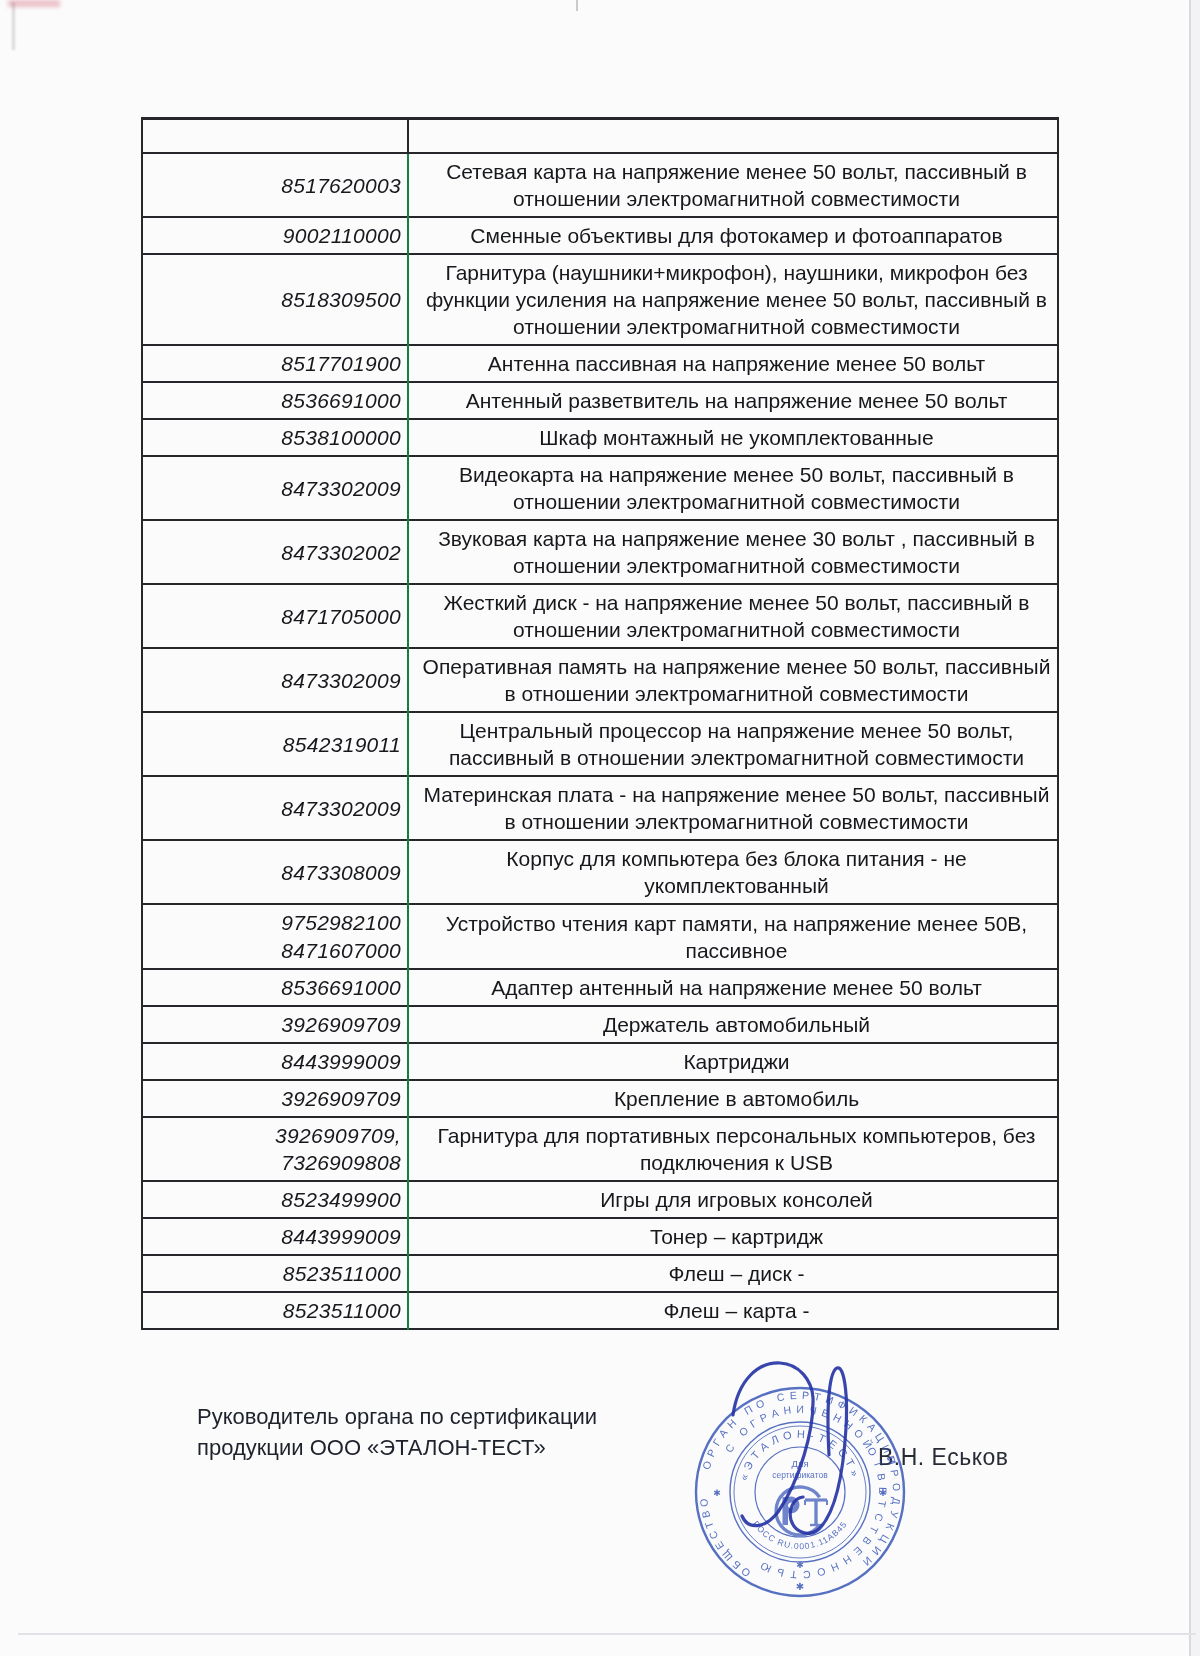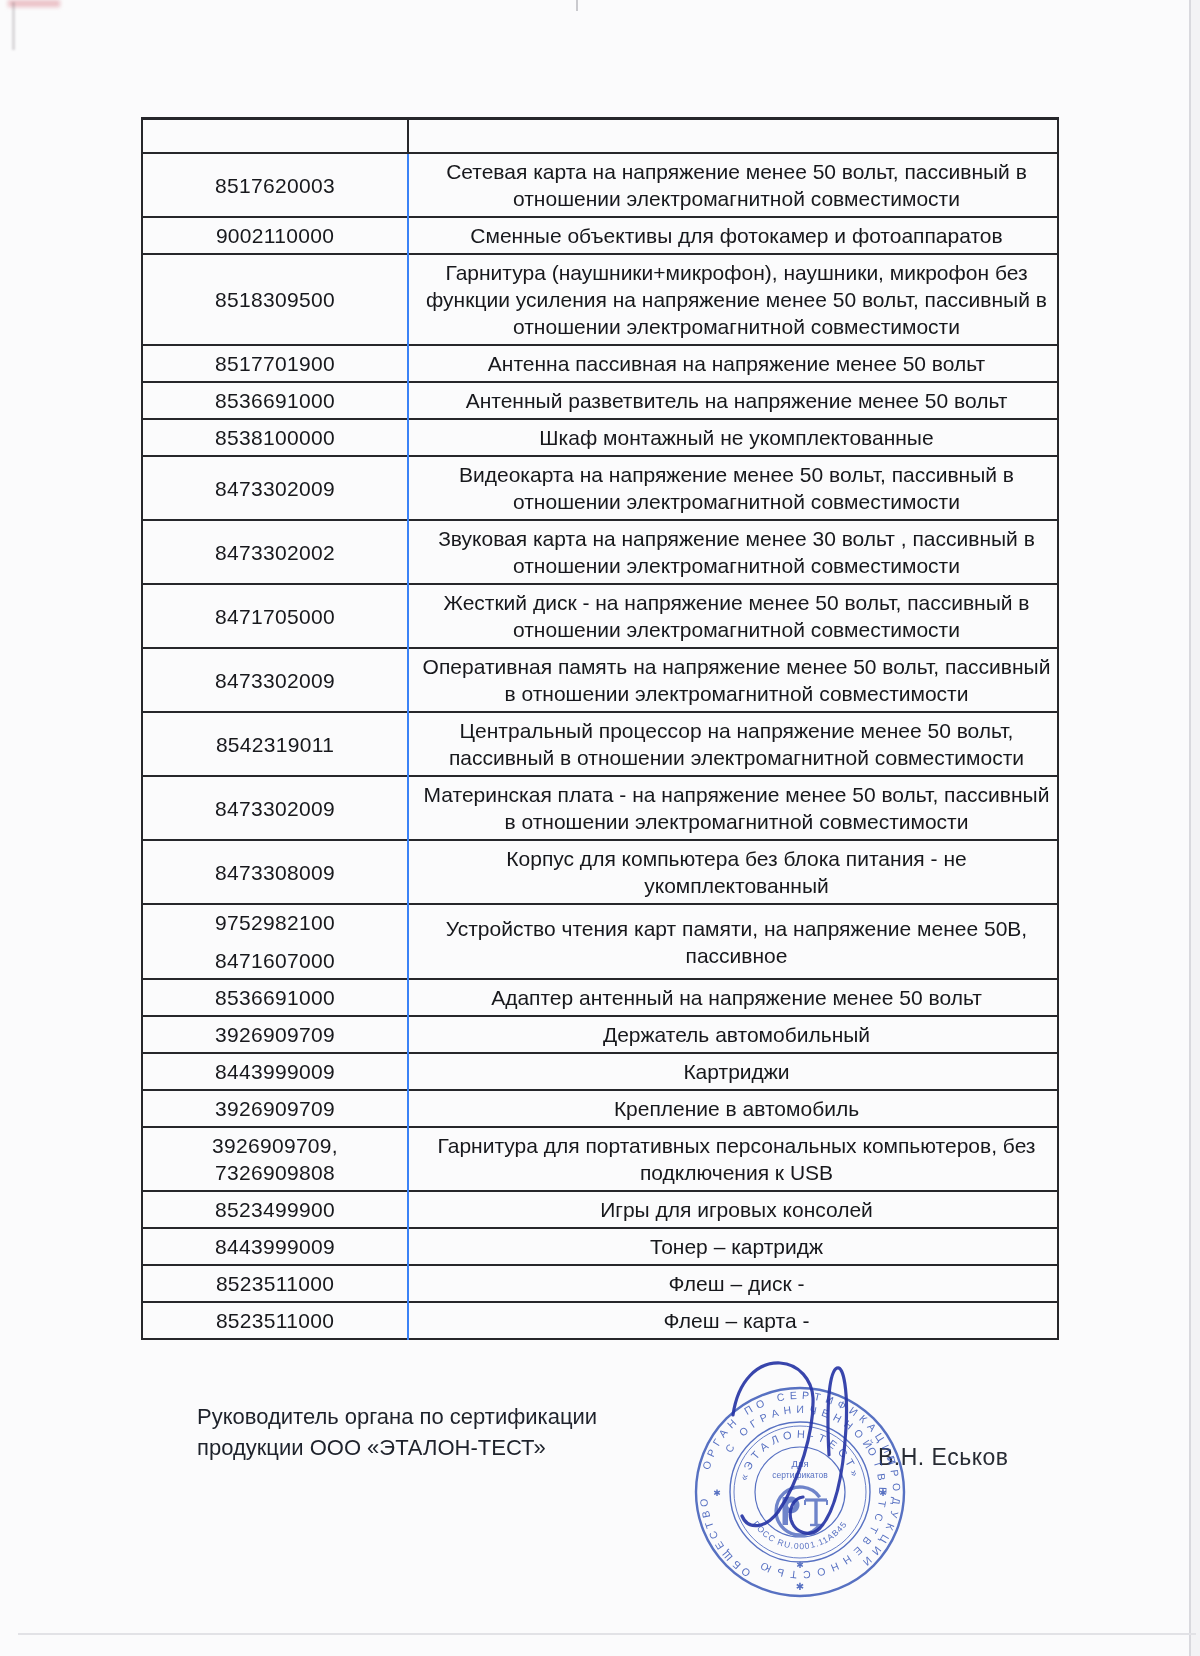--- a/index.html
+++ b/index.html
@@ -26,25 +26,26 @@
   }
   col.col-code{width:266px;}
   col.col-desc{width:650px;}
   .codes-table tr{border-bottom:2px solid #26272b;}
   .codes-table th{height:30px;border-right:2px solid #26272b;}
   .codes-table td{
     font-size:21px;line-height:27px;vertical-align:middle;
     padding:4px 6px;color:#17181c;text-align:center;
   }
   td.cell-code{
-    text-align:center;border-right:2px solid #3b82f6;
+    text-align:right;border-right:2px solid #15803d;
     letter-spacing:.3px;
+    font-style:italic;
   }
   td.cell-desc{padding-left:13px;padding-right:6px;}
-  tr.codes-spaced .code-line + .code-line{margin-top:11px;}
+  tr.codes-spaced .code-line + .code-line{margin-top:1px;}
 
   
   .sig-block{
     position:absolute;left:157px;top:1401px;
     font-size:22px;line-height:31px;color:#1e222b;margin-left:40px;
   }
   .signer-name{
     position:absolute;left:878px;top:1424px;
     font-size:23px;color:#272b33;letter-spacing:.5px;z-index:2;margin-top:20px;
   }

